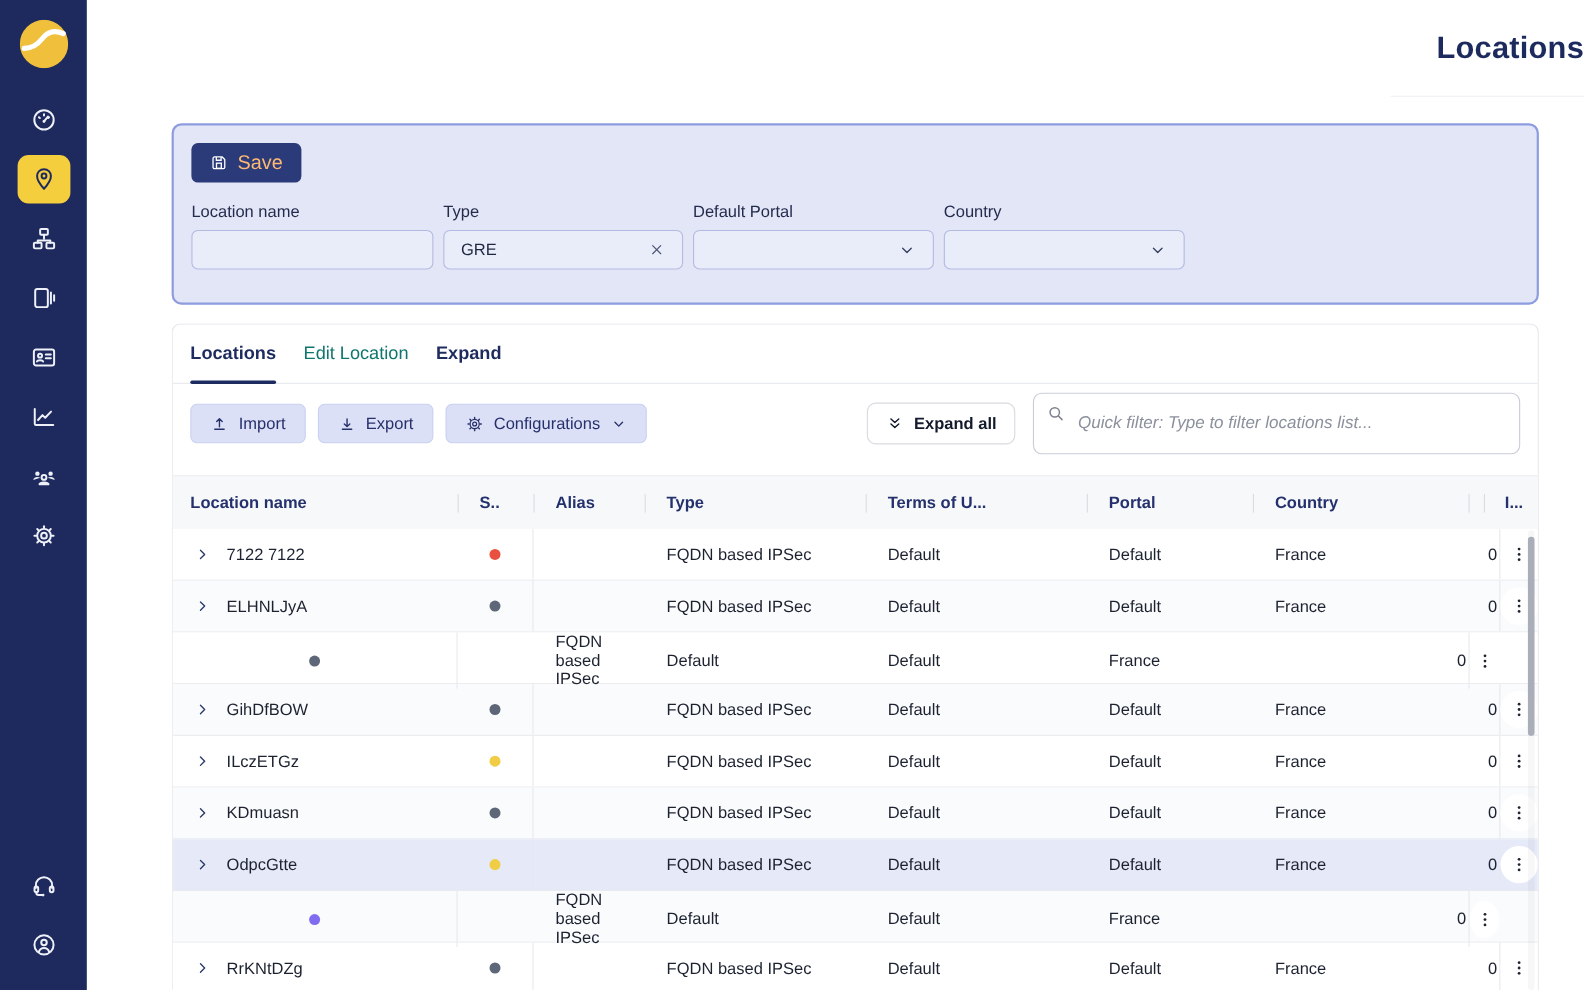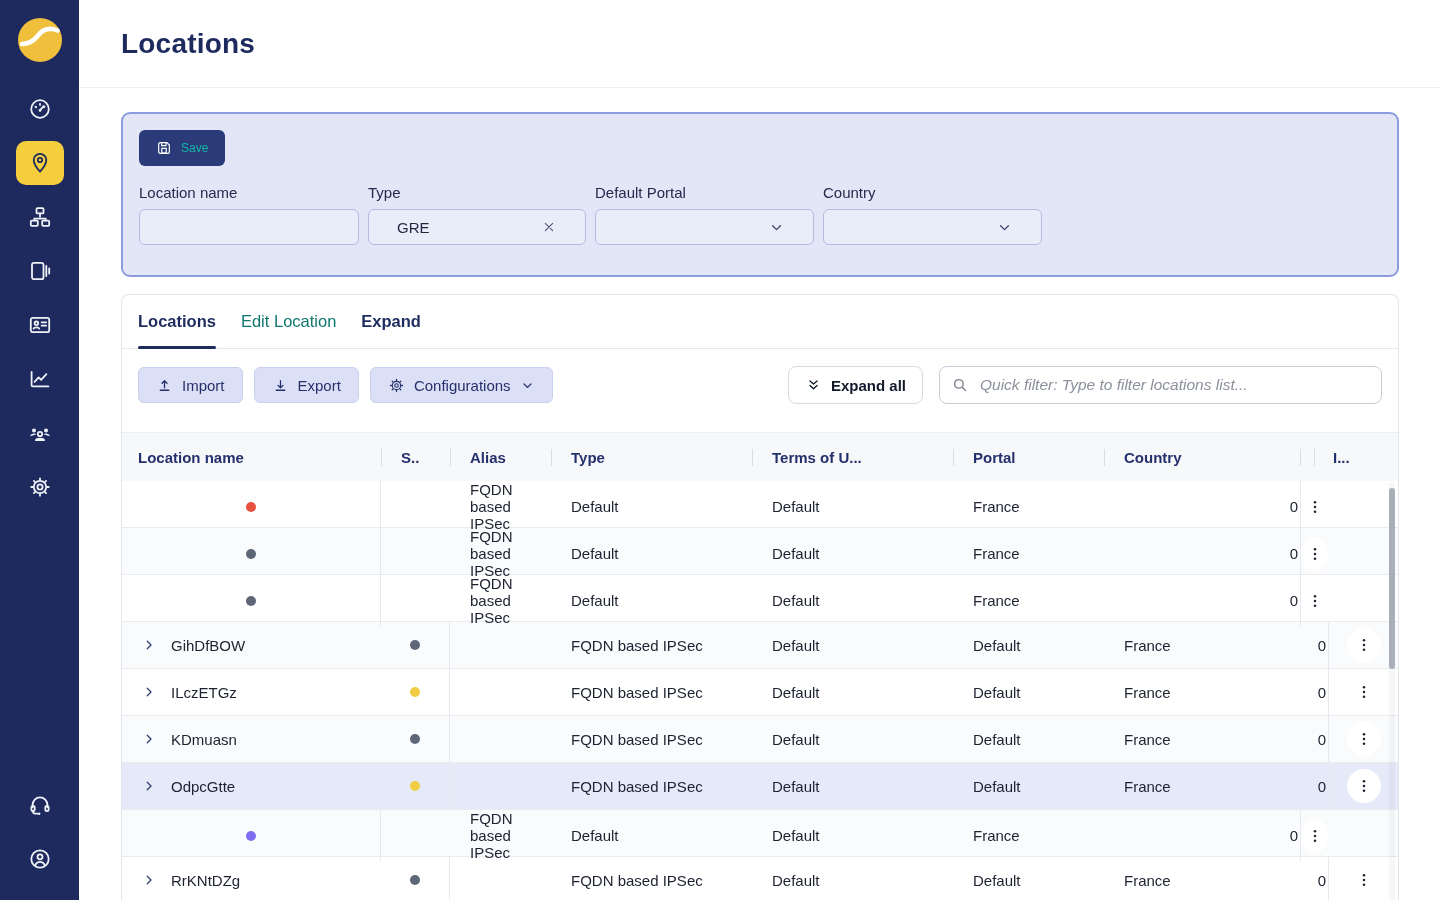--- a/index.html
+++ b/index.html
@@ -13,37 +13,37 @@
   .logo { width:44px; height:44px; margin-bottom:20px; }
   .side-nav { display:flex; flex-direction:column; align-items:center; }
   .nav-item { width:48px; height:44px; margin:5px 0; border-radius:10px; display:flex;
     align-items:center; justify-content:center; color:#eef1f8; background:transparent;
     border:none; cursor:pointer; }
   .nav-item.active { background:#f5ce3e; color:#1e2a5e; }
   .side-spacer { flex:1; }
   .side-bottom { display:flex; flex-direction:column; align-items:center; padding-bottom:14px; }
 
   
-  .main { flex:1; display:flex; flex-direction:column; background:#fff; overflow:hidden; }
+  .main { flex:1; display:flex; flex-direction:column; background:#fff; overflow:hidden;align-items:flex-end; }
   .page-header { height:88px; display:flex; align-items:center; padding-left:42px;
     border-bottom:1px solid #eef0f4; flex-shrink:0; }
   .page-title { font-size:28px; font-weight:600; color:#1c2a5e; letter-spacing:.2px; }
   .content { padding:0 41px 0 42px; }
 
   
   .form-card { margin-top:24px; height:165px; background:#e3e6f6; border:2px solid #8c9cdf;
     border-radius:9px; padding:16px; }
-  .save-btn { height:36px; padding:0 17px; background:#2b3a78; color:#14b8a6; border:none;
-    border-radius:6px; font-size:12px; font-weight:500; display:inline-flex; align-items:center;
+  .save-btn { height:36px; padding:0 17px; background:#2b3a78; color:#fdba74; border:none;
+    border-radius:6px; font-size:18px; font-weight:500; display:inline-flex; align-items:center;
     gap:9px; cursor:pointer; font-family:inherit; }
   .fields { display:flex; gap:9px; margin-top:18px; }
   .field { display:flex; flex-direction:column; }
   .field label { font-size:15px; color:#242c4e; margin-bottom:8px; }
   .control { height:36px; background:#e9ecf9; border:1px solid #b3bbe2; border-radius:6px;
-    display:flex; align-items:center; padding:0 28px; font-size:15px; color:#1f2740; }
+    display:flex; align-items:center; padding:0 15px; font-size:15px; color:#1f2740; }
   .control input { border:none; background:transparent; outline:none; width:100%;
     font-size:15px; color:#1f2740; font-family:inherit; }
   .w1{width:220px}.w2{width:218px}.w3{width:314px}.w4{width:219px}.w5{width:219px}
   .control .spacer { flex:1; }
   .icon-btn { background:none; border:none; padding:0; display:flex; align-items:center;
     cursor:pointer; color:#4a5574; }
   .chev { color:#3a4468; display:flex; }
 
   
   .content-card { margin-top:17px; height:606px; border:1px solid #e3e5ea; border-bottom:none;
@@ -59,21 +59,21 @@
   .toolbar { margin-top:17px; padding:0 16px; display:flex; align-items:center; gap:11px; height:38px; }
   .tb-btn { height:36px; padding:0 17px; background:#dbe0f6; border:1px solid #c9d1f0;
     border-radius:6px; color:#26306b; font-size:15px; font-weight:500; display:inline-flex;
     align-items:center; gap:9px; cursor:pointer; font-family:inherit; }
   .toolbar-right { margin-left:auto; display:flex; align-items:center; gap:16px; }
   .expand-btn { height:38px; padding:0 16px; background:#fff; border:1px solid #d7dade;
     border-radius:8px; color:#121a2b; font-size:15px; font-weight:600; display:inline-flex;
     align-items:center; gap:9px; cursor:pointer; font-family:inherit; }
   .filter-wrap { position:relative; }
   .filter-wrap .mag { position:absolute; left:12px; top:10px; color:#7d828e; }
-  .filter-input { width:443px; height:38px; border:1px solid #c9cdd8; border-radius:8px;
+  .filter-input { width:443px; height:56px; border:1px solid #c9cdd8; border-radius:8px;
     padding:0 12px 0 40px; font-size:15.5px; color:#1f2430; outline:none; font-family:inherit; }
   .filter-input::placeholder { color:#8b909c; font-style:italic; }
 
   
   .table { margin-top:28px; }
   .grid-cols { display:grid;
     grid-template-columns:259px 69px 101px 201px 201px 151px 196px 28px 1fr; }
   .thead { height:49px; background:#f7f8fa; border-top:1px solid #eceef2; align-items:center;
     font-size:15px; font-weight:700; color:#25316d; }
   .th { position:relative; height:100%; display:flex; align-items:center; padding-left:20px; }
@@ -369,40 +369,56 @@
           <div class="th tick">Terms of U...</div>
           <div class="th tick">Portal</div>
           <div class="th tick">Country</div>
           <div class="th tick th-i">
               <span class="tick2"></span>
             </div>
           <div class="th th-actions">I...</div>
         </div>
         <div>
             <div class="trow grid-cols">
+              <div class="td td-name">
+                <button class="row-expand">
+                  <svg width="14" height="14" viewBox="0 0 24 24">
+                    <path d="M9 5.5 15.5 12 9 18.5" stroke="currentColor" stroke-width="2.1" fill="none" stroke-linecap="round" stroke-linejoin="round"></path>
+                  </svg>
+                </button>
+                <span>7122 7122</span>
+              </div>
               <div class="td td-status">
                 <span class="dot" style="background: rgb(232, 80, 63);"></span>
               </div>
               <div class="td"></div>
               <div class="td">FQDN based IPSec</div>
               <div class="td">Default</div>
               <div class="td">Default</div>
               <div class="td">France</div>
               <div class="td td-i">0</div>
               <div class="td td-actions">
                 <button class="kebab-btn">
                   <svg width="18" height="18" viewBox="0 0 24 24">
                     <circle cx="12" cy="5.6" r="1.7" fill="currentColor"></circle>
                     <circle cx="12" cy="12" r="1.7" fill="currentColor"></circle>
                     <circle cx="12" cy="18.4" r="1.7" fill="currentColor"></circle>
                   </svg>
                 </button>
               </div>
             </div>
             <div class="trow grid-cols">
+              <div class="td td-name">
+                <button class="row-expand">
+                  <svg width="14" height="14" viewBox="0 0 24 24">
+                    <path d="M9 5.5 15.5 12 9 18.5" stroke="currentColor" stroke-width="2.1" fill="none" stroke-linecap="round" stroke-linejoin="round"></path>
+                  </svg>
+                </button>
+                <span>ELHNLJyA</span>
+              </div>
               <div class="td td-status">
                 <span class="dot" style="background: rgb(94, 103, 120);"></span>
               </div>
               <div class="td"></div>
               <div class="td">FQDN based IPSec</div>
               <div class="td">Default</div>
               <div class="td">Default</div>
               <div class="td">France</div>
               <div class="td td-i">0</div>
               <div class="td td-actions">

